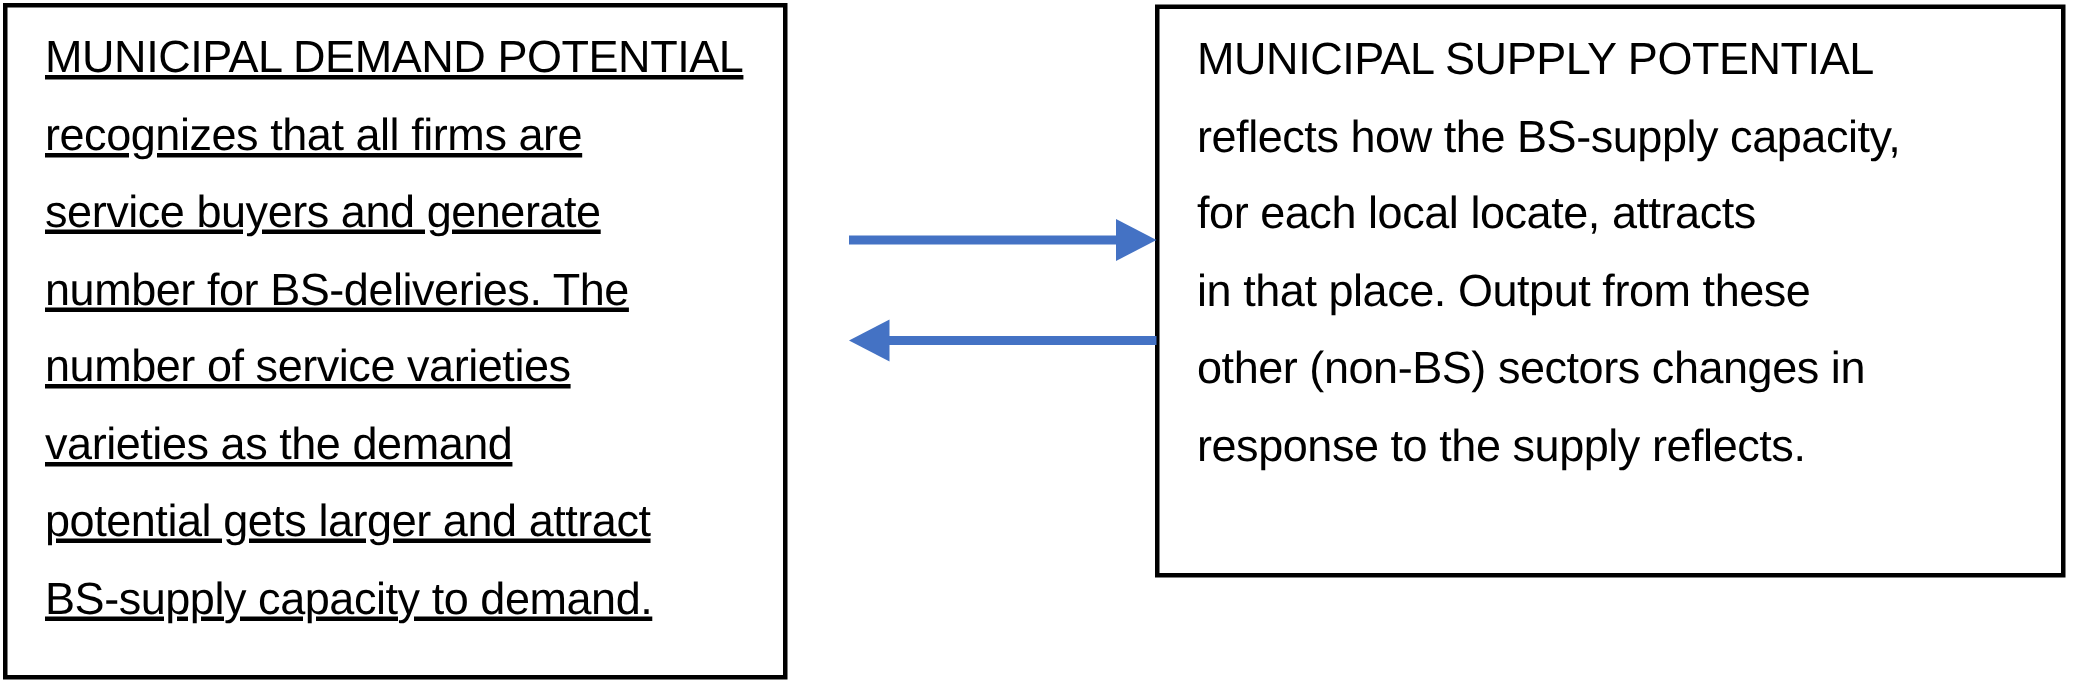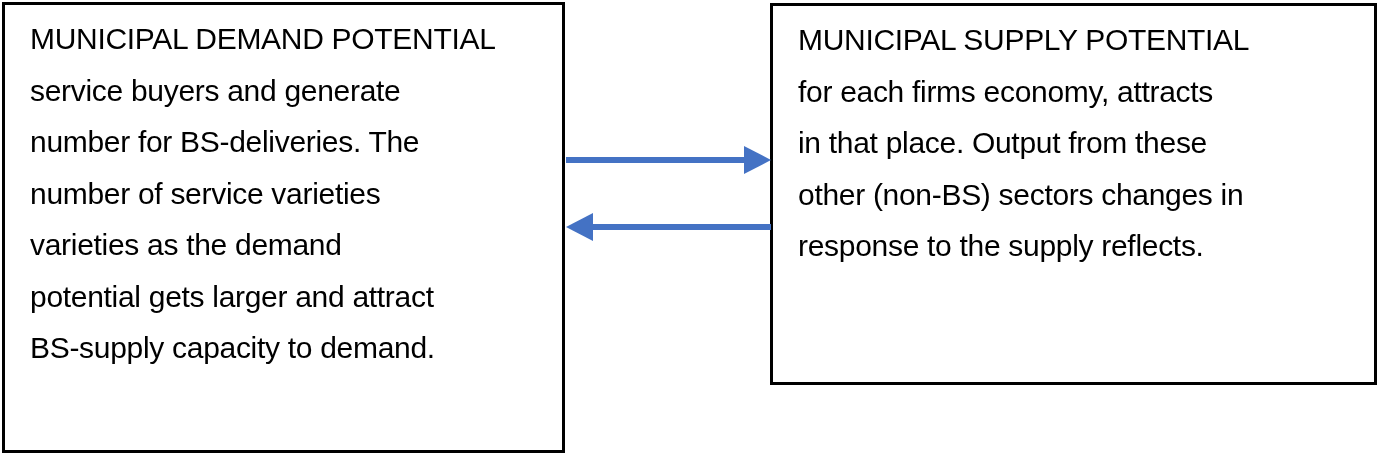--- a/index.html
+++ b/index.html
@@ -24,22 +24,23 @@
     font-size: 30px;
     line-height: 51.5px;
     letter-spacing: -0.3px;
   }
   .box .text-lines {
     padding: 8px 10px 0 25px;
   }
   .box.left {
     left: 2px;
     top: 2px;
-    width: 563px;
+    width: 523px;
     height: 451px;
+    text-decoration: underline;
   }
   .box.right {
     left: 770px;
     top: 3px;
     width: 607px;
     height: 382px;
   }
   .line {
     white-space: nowrap;
   }
@@ -53,33 +54,35 @@
   }
 </style>
 </head>
 <body>
 
 <div class="canvas">
 
   <div class="box left">
     <div class="text-lines">
       <div class="line">MUNICIPAL DEMAND POTENTIAL</div>
+      <div class="line">recognizes that all firms are</div>
       <div class="line">service buyers and generate</div>
       <div class="line">number for BS-deliveries. The</div>
       <div class="line">number of service varieties</div>
       <div class="line">varieties as the demand</div>
       <div class="line">potential gets larger and attract</div>
       <div class="line">BS-supply capacity to demand.</div>
     </div>
   </div>
 
   <div class="box right">
     <div class="text-lines">
       <div class="line">MUNICIPAL SUPPLY POTENTIAL</div>
-      <div class="line">for each firms economy, attracts</div>
+      <div class="line">reflects how the BS-supply capacity,</div>
+      <div class="line">for each local locate, attracts</div>
       <div class="line">in that place. Output from these</div>
       <div class="line">other (non-BS) sectors changes in</div>
       <div class="line">response to the supply reflects.</div>
     </div>
   </div>
 
   <svg class="arrows" xmlns="http://www.w3.org/2000/svg" viewBox="0 0 1382 462">
     <g>
       <line x1="566" y1="160" x2="748" y2="160" stroke-width="6" stroke="#4472C4"></line>
       <polygon points="744,146 771,160 744,174" fill="#4472C4"></polygon>

